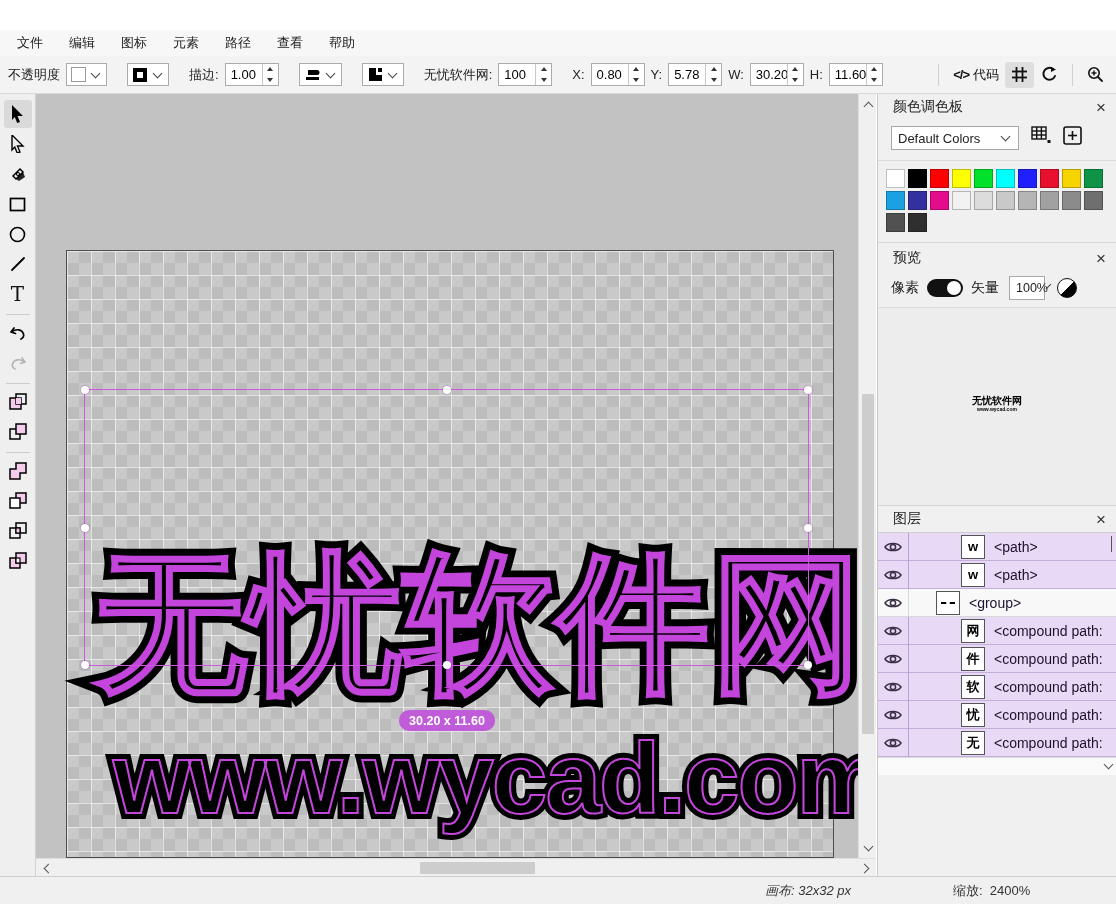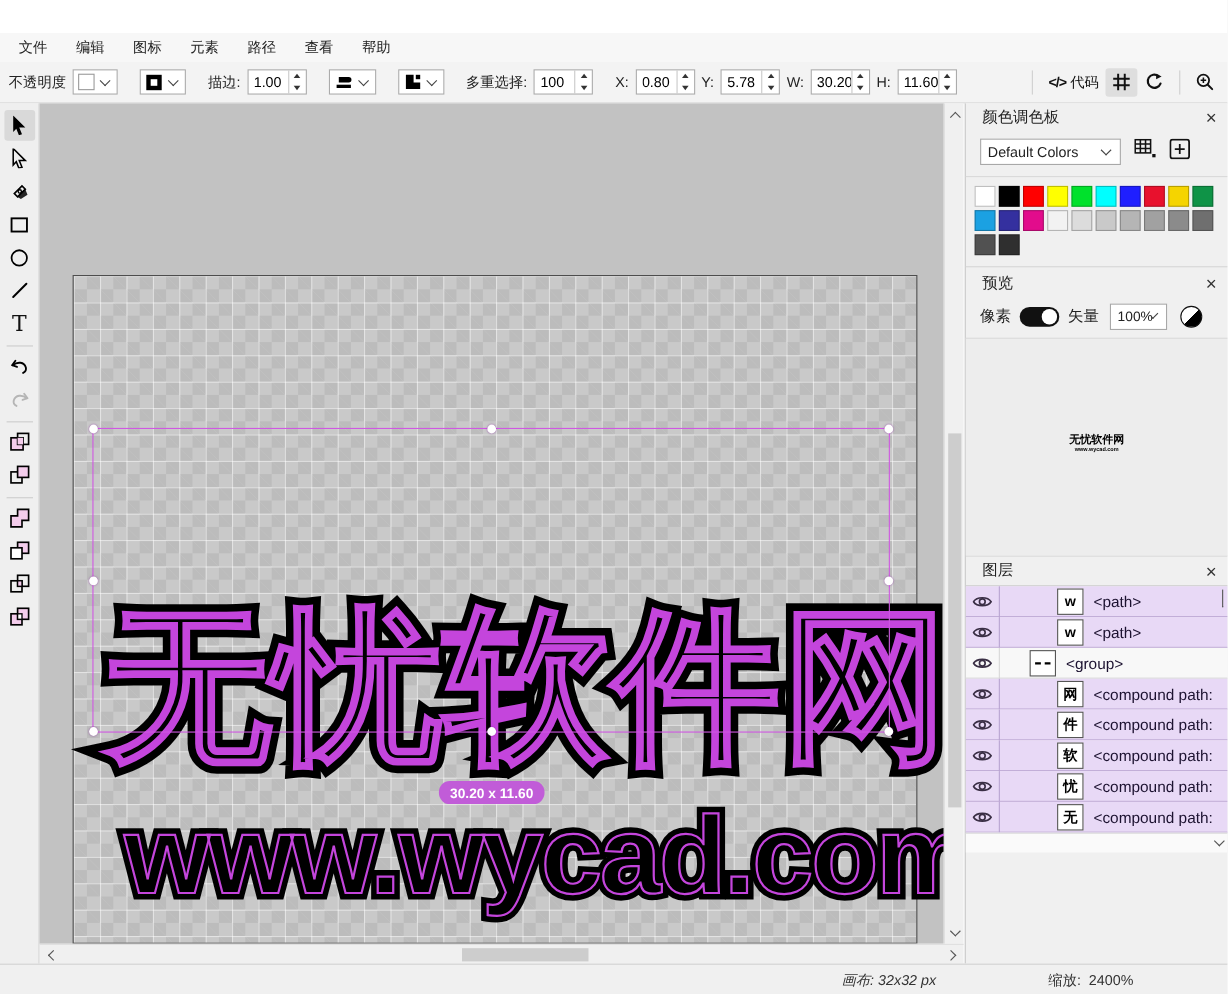--- a/index.html
+++ b/index.html
@@ -100,21 +100,21 @@
   #palette-select .caret { margin-left:auto; }
   .icon-btn { margin-left:12px; display:flex; align-items:flex-end; }
   #swatches { display:flex; flex-wrap:wrap; gap:3px; padding:8px 6px 10px 8px; border-top:1px solid #dadada; margin-top:4px; }
   .swatch-cell { width:19px; height:19px; border:1px solid rgba(0,0,0,.25); }
 
   
   #preview-controls { display:flex; align-items:center; padding:5px 10px 7px 13px; }
   .pv-label { font-size:14px; color:#222; }
   #pv-toggle { width:36px; height:18px; background:#111; border-radius:9px; margin:0 8px; position:relative; }
   #pv-toggle .knob { position:absolute; right:2px; top:2px; width:14px; height:14px; background:#fff; border-radius:50%; }
-  #pv-zoom { width:52px; margin-left:10px; font-size:12.5px; }
+  #pv-zoom { width:36px; margin-left:10px; font-size:12.5px; }
   #pv-contrast { width:20px; height:20px; border-radius:50%; border:1.5px solid #111; margin-left:12px;
     background:linear-gradient(135deg,#fff 50%,#000 50%); }
   #preview-area { height:198px; background:#ededed; border-top:1px solid #dadada; position:relative; }
   #mini-icon { position:absolute; left:50%; top:88px; transform:translateX(-50%); text-align:center; color:#000; }
   #mini-line1 { font-size:10px; font-weight:bold; letter-spacing:0; line-height:10px; }
   #mini-line2 { font-size:5px; font-weight:bold; line-height:6px; }
 
   
   #layer-rows { border-top:1px solid #cfcfcf; }
   .layer-row { height:28px; display:flex; align-items:center; border-bottom:1px solid #c2aed8; position:relative; }
@@ -192,21 +192,21 @@
     </div>
     <div class="tb-gap"></div>
     <div class="dd">
       <svg width="16" height="15" viewBox="0 0 16 15">
           <path d="M2 1 h7 v7 h6 v6 h-13 z" fill="#000"></path>
           <rect x="11" y="1" width="4" height="4" fill="#000"></rect>
         </svg>
       <span class="caret"></span>
     </div>
     <div class="tb-gap"></div>
-    <span class="tb-label">多重选择:</span>
+    <span class="tb-label">无忧软件网:</span>
     <div class="spin">
       <input value="100" style="">
       <div class="btns">
           <div>
             <span class="tri-up"></span>
           </div>
           <div>
             <span class="tri-dn"></span>
           </div>
         </div>

